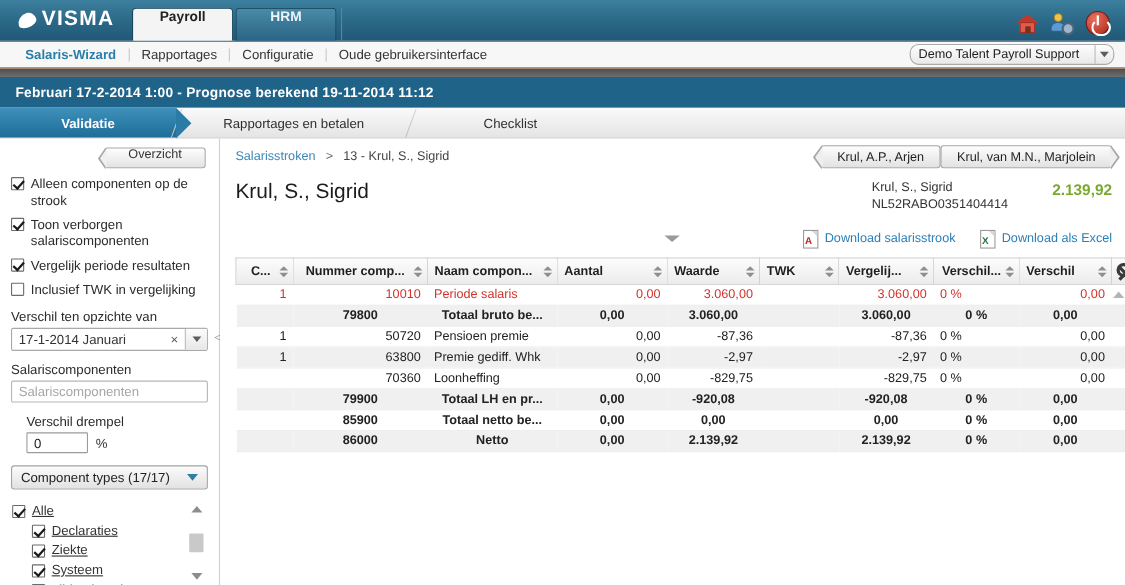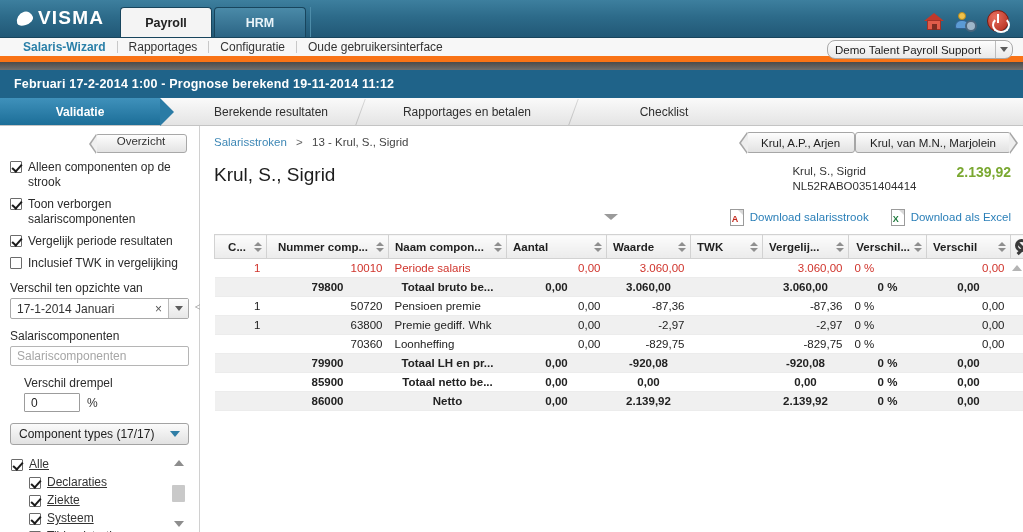--- a/index.html
+++ b/index.html
@@ -24,21 +24,21 @@
   }
   .logo-swoosh {
     width:17px;height:13px;background:#fff;
     border-radius:60% 40% 55% 45% / 70% 60% 40% 30%;
     transform:rotate(-18deg); flex:none;
   }
   .logo-text { color:#fff; font-size:19px; font-weight:bold; letter-spacing:1.2px;
     font-family:"Liberation Sans", sans-serif; }
   .apptab {
     height:30px; min-width:92px; padding:0 18px;
-    display:flex;align-items:center;justify-content:center;
+    display:flex;align-items:flex-start;justify-content:center;
     font-weight:bold; font-size:12.5px;
     border-radius:4px 4px 0 0; margin-right:2px;
     border:1px solid #18455d; border-bottom:none;
   }
   .apptab.active { background:#f4f4f4; color:#222; }
   .apptab.inactive {
     background:linear-gradient(to bottom,#4a8aa8,#2b6484);
     color:#eaf4f9;
   }
   .apptab-filler {
@@ -66,21 +66,21 @@
     background:#9fb6c9;border:2px solid #49657d;}
   .ico-power{border-radius:50%;background:radial-gradient(circle at 35% 30%,#e8705f,#b02718);
     border:1px solid #7d1a0f;}
   .ico-power:after{content:"";position:absolute;left:50%;top:3px;margin-left:-1px;
     width:2px;height:9px;background:#fff;}
   .ico-power:before{content:"";position:absolute;left:4px;top:6px;width:14px;height:12px;
     border:2px solid #fff;border-top-color:transparent;border-radius:50%;}
 
   
   .subnav {
-    height:24px; background:#f7f7f7; border-bottom:6px solid #f97316;
+    height:24px; background:#f7f7f7; border-bottom:1px solid #f97316;
     display:flex; align-items:center; padding-left:12px; position:relative;
   }
   .subnav a {
     font-size:12px; color:#333; text-decoration:none; padding:0 11px;
     border-right:1px solid #c8c8c8; line-height:12px; cursor:pointer;
   }
   .subnav a:last-of-type{border-right:none;}
   .subnav a.active{ color:#2a7fa8; font-weight:bold; }
   .account-select {
     position:absolute; right:10px; top:2px; width:186px; height:19px;
@@ -360,23 +360,20 @@
 
 <div class="darkstrip"></div>
 
 <div class="periodbar">
   <span>Februari 17-2-2014 1:00 - Prognose berekend 19-11-2014 11:12</span>
 </div>
 
 <div class="wizard">
   <div class="wstep active" style="width:160px">
     <span>Validatie</span>
-  </div>
-  <div class="wstep" style="width:200px;padding-left:22px">
-    <span>Berekende resultaten</span>
   </div>
   <div class="wsep"></div>
   <div class="wstep" style="width:212px">
     <span>Rapportages en betalen</span>
   </div>
   <div class="wsep"></div>
   <div class="wstep" style="width:180px">
     <span>Checklist</span>
   </div>
 </div>

